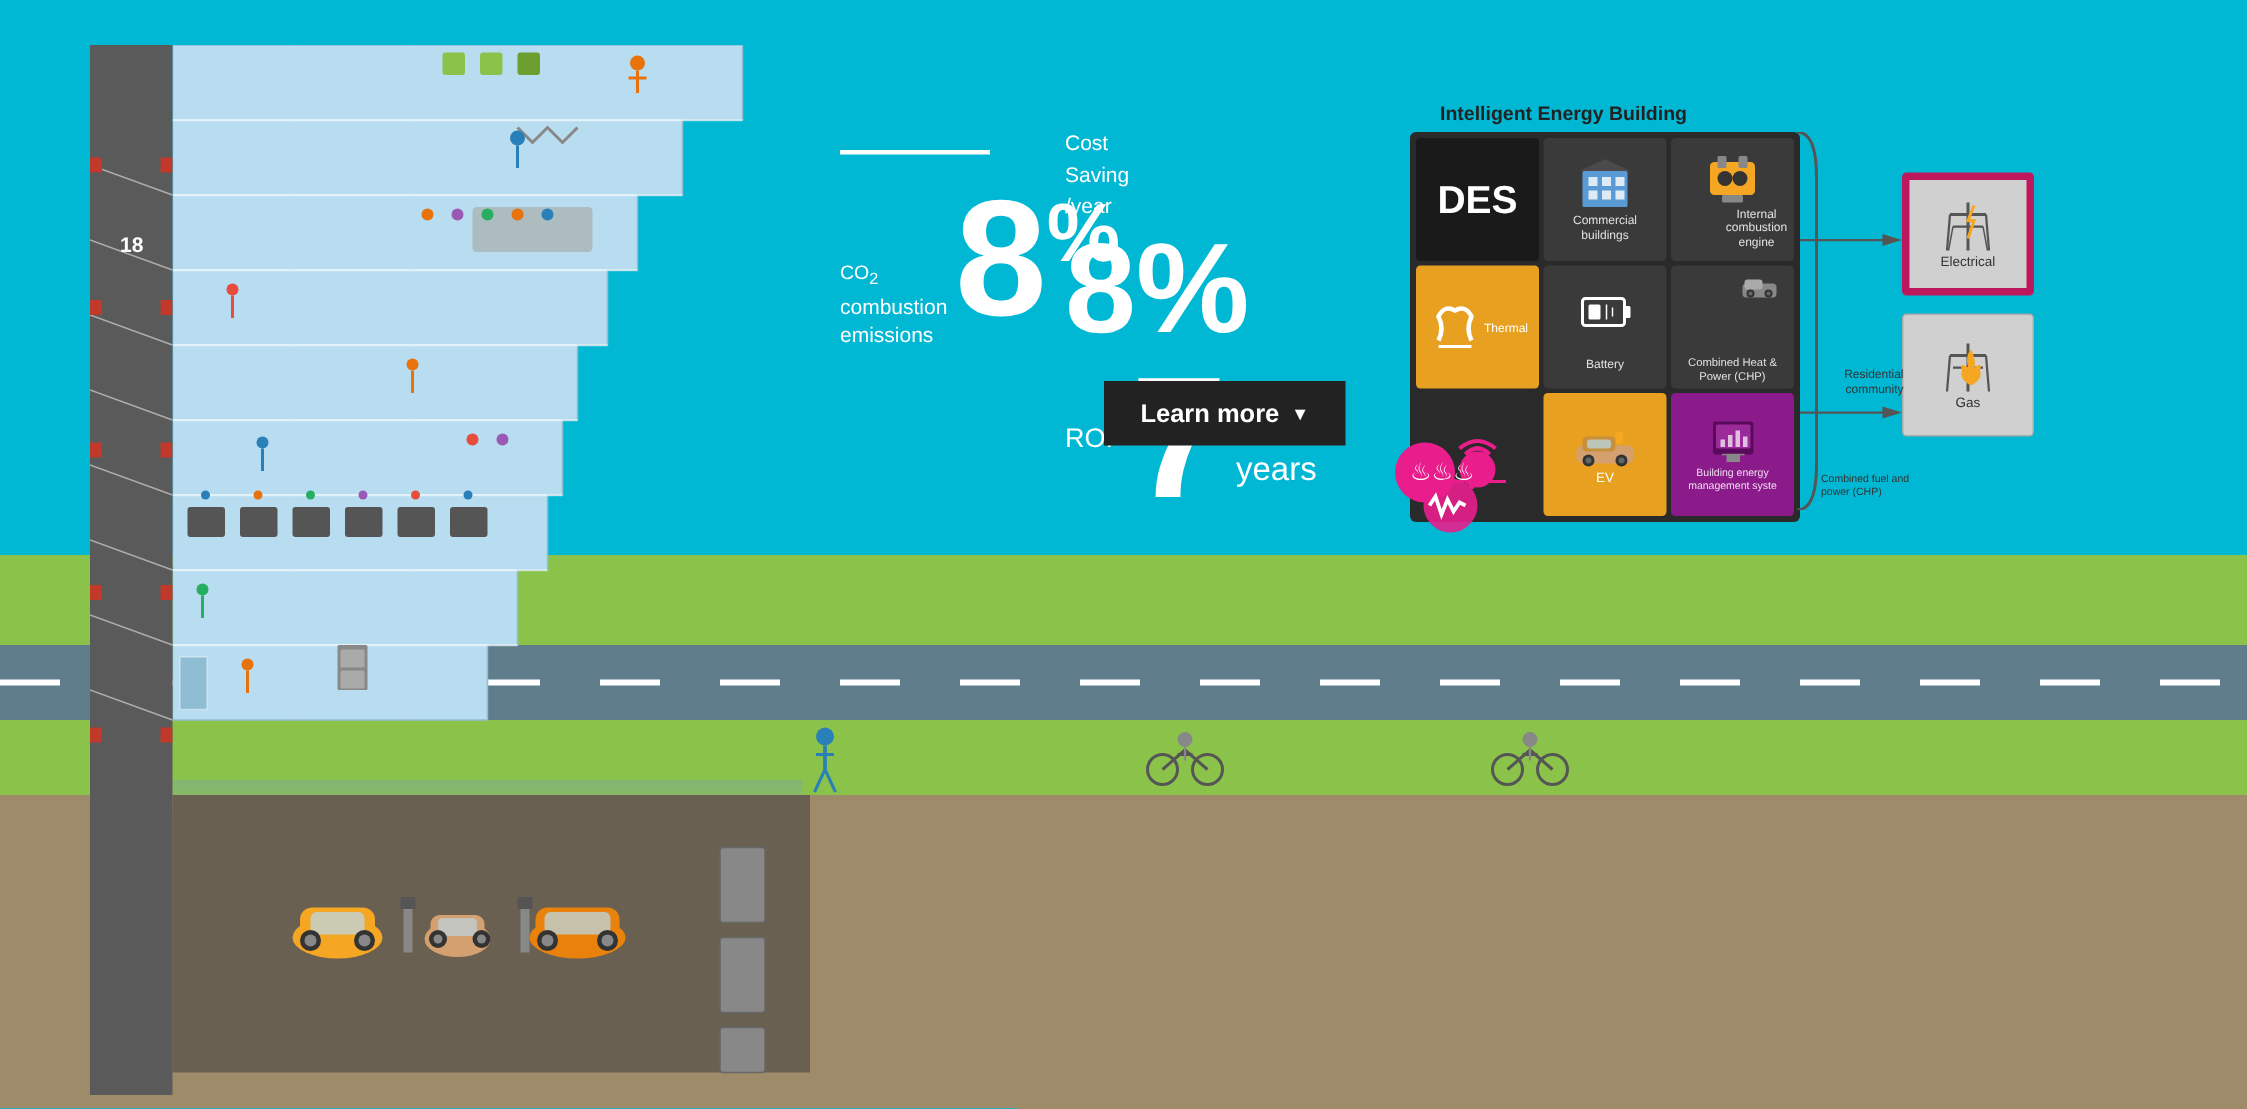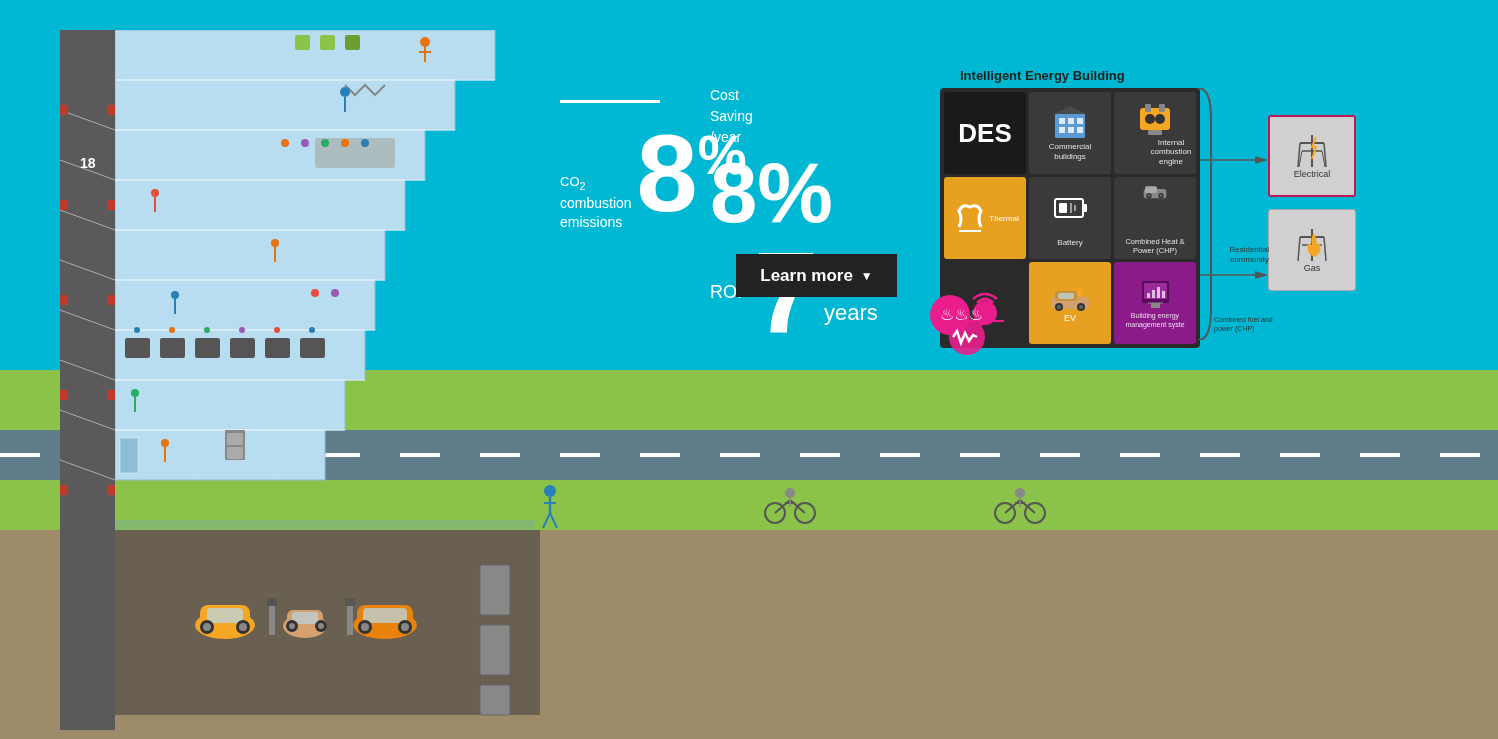--- a/index.html
+++ b/index.html
@@ -376,21 +376,21 @@
     <svg width="38" height="38" viewBox="0 0 38 38">
       <rect x="4" y="10" width="28" height="18" rx="2" fill="none" stroke="white" stroke-width="2"></rect>
       <rect x="32" y="15" width="4" height="8" rx="1" fill="white"></rect>
       <rect x="8" y="14" width="8" height="10" fill="white" rx="1"></rect>
       <line x1="20" y1="14" x2="20" y2="24" stroke="white" stroke-width="1"></line>
       <line x1="24" y1="16" x2="24" y2="22" stroke="white" stroke-width="1"></line>
     </svg>
     <span style="font-size:8px; color:rgba(255,255,255,0.85); text-align:center;">Battery</span>
   </div>
 
-  <div style="background:#3A3A3A; display:flex; flex-direction:column; align-items:center; justify-content:center; border-radius:3px; padding:4px;gap:36px;">
+  <div style="background:#3A3A3A; display:flex; flex-direction:column; align-items:flex-end; justify-content:center; border-radius:3px; padding:4px;gap:36px;">
     <svg width="38" height="30" viewBox="0 0 38 30">
       <rect x="2" y="12" width="34" height="14" rx="4" fill="#888"></rect>
       <rect x="4" y="8" width="18" height="10" rx="3" fill="#AAA"></rect>
       <circle cx="10" cy="22" r="4" fill="#333"></circle>
       <circle cx="10" cy="22" r="2" fill="#666"></circle>
       <circle cx="28" cy="22" r="4" fill="#333"></circle>
       <circle cx="28" cy="22" r="2" fill="#666"></circle>
     </svg>
     <span style="font-size:7.5px; color:rgba(255,255,255,0.85); text-align:center; line-height:1.2;">Combined Heat &amp; Power (CHP)</span>
   </div>
@@ -455,21 +455,21 @@
   top: 115px; left: 1268px;
   display: flex;
   flex-direction: column;
   gap: 12px;
   z-index: 20;
 ">
 
   <div style="
     width: 88px; height: 82px;
     background: #D0D0D0;
-    border: 2px solid #be185d;
+    border: 5px solid #be185d;
     display: flex; flex-direction: column;
     align-items: center; justify-content: center;
     font-size: 9px; color: #333;
     text-align: center; padding: 4px;
     border-radius: 3px;
   ">
     <svg width="36" height="36" viewBox="0 0 36 36">
 
       <line x1="18" y1="2" x2="18" y2="34" stroke="#555" stroke-width="2"></line>
       <line x1="6" y1="10" x2="30" y2="10" stroke="#555" stroke-width="2"></line>

